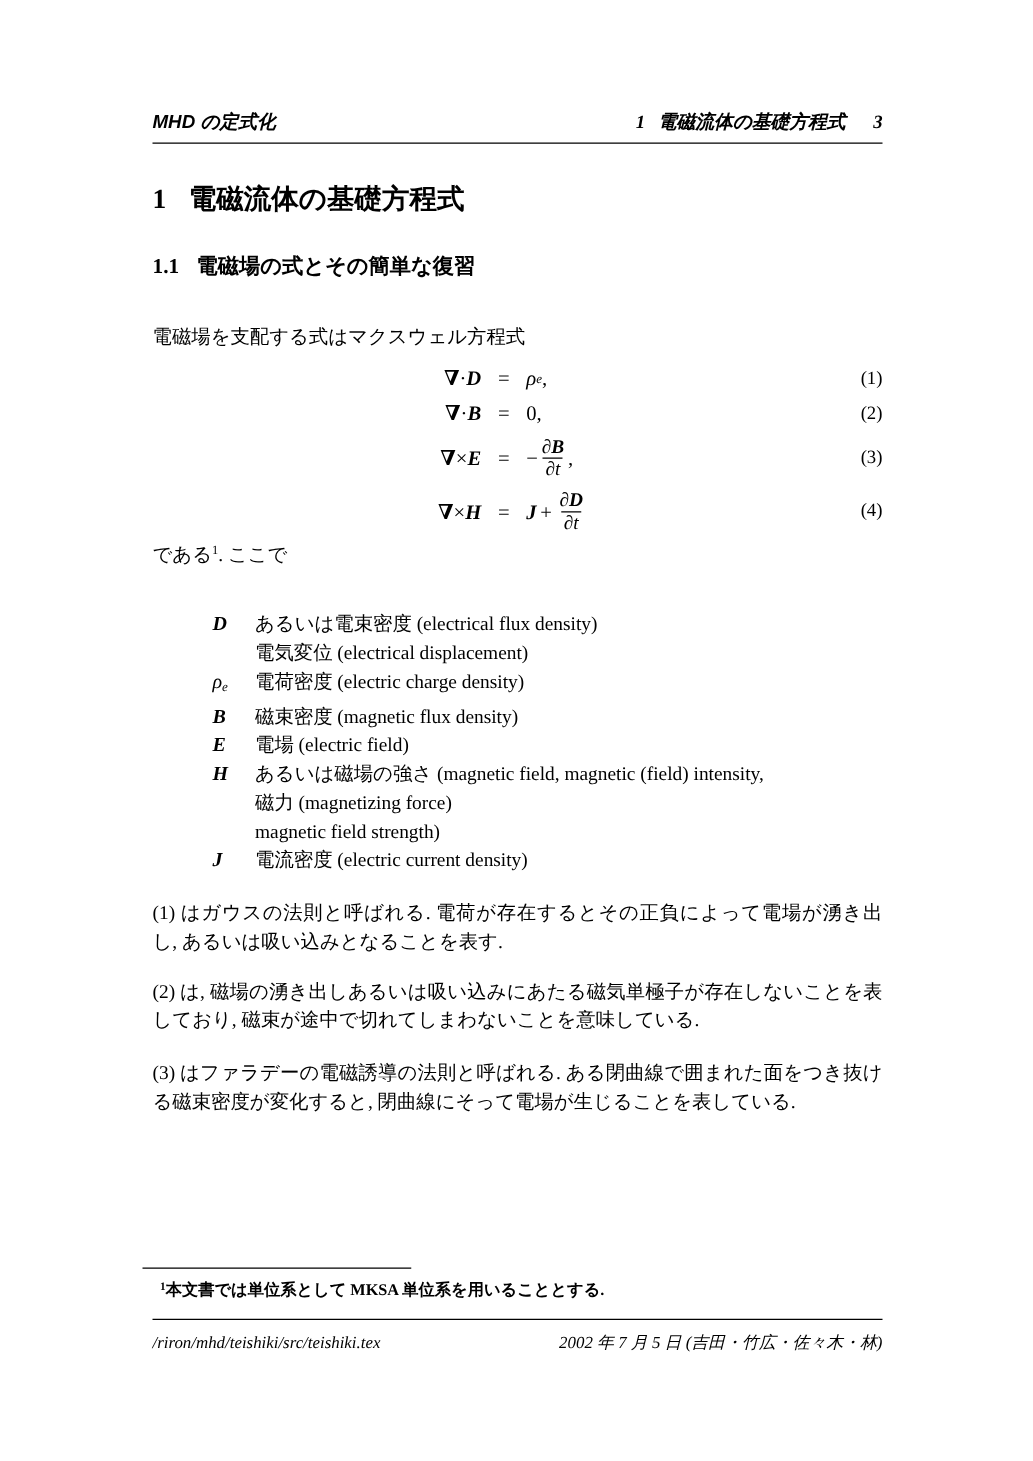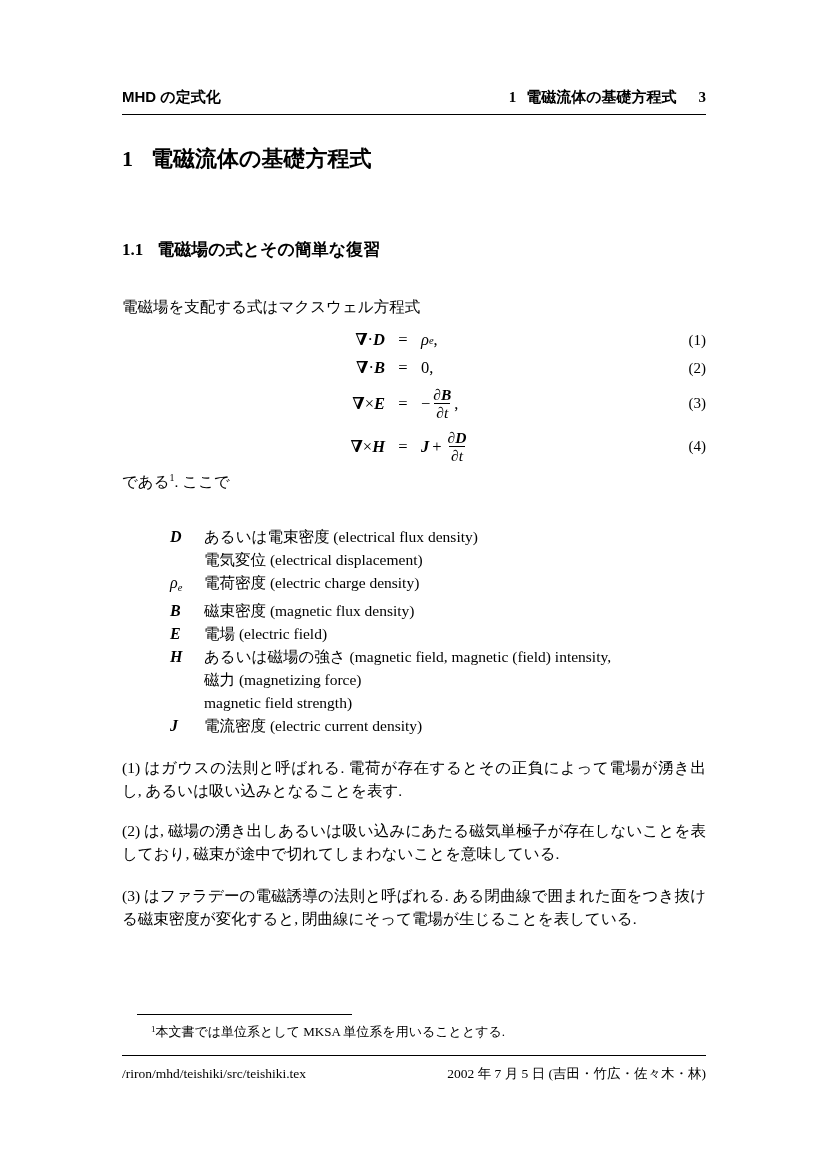--- a/index.html
+++ b/index.html
@@ -11,34 +11,35 @@
   }
   .page { position:absolute; inset:0; background:#ffffff; overflow:hidden; }
   .content { position:absolute; left:122px; top:0; width:584px; padding-top:88px; }
 
   
   .header {
     display:flex; justify-content:space-between; align-items:baseline;
     border-bottom:1.5px solid #000; padding-bottom:7px;
     font-weight:bold; font-size:15px;
     font-family:"Liberation Sans","DejaVu Sans",sans-serif;
+    font-style:italic;
   }
   .header-right { display:flex; align-items:baseline; }
   .hdr-sec-no { margin-right:10px; font-family:"Liberation Serif","DejaVu Serif",serif; }
   .hdr-page { margin-left:22px; font-family:"Liberation Serif","DejaVu Serif",serif; }
 
   
   .section-heading {
     margin-top:30px; font-size:22px; font-weight:bold; line-height:28px;
     font-family:"Liberation Sans","DejaVu Sans",sans-serif;
     display:flex; align-items:baseline;
   }
   .section-heading .sec-no { margin-right:18px; font-family:"Liberation Serif","DejaVu Serif",serif; }
   .subsection-heading {
-    margin-top:66px; font-size:17px; font-weight:bold; line-height:22px;
+    margin-top:29px; font-size:17px; font-weight:bold; line-height:22px;
     font-family:"Liberation Sans","DejaVu Sans",sans-serif;
     display:flex; align-items:flex-start;
   }
   .subsection-heading .sec-no { margin-right:14px; font-family:"Liberation Serif","DejaVu Serif",serif; }
 
   
   .para { font-size:15.5px; line-height:23px; text-align:justify; }
   .intro { margin-top:34px; }
   .p-dearu { margin-top:30px; }
   .p1 { margin-top:19px; }
@@ -70,30 +71,30 @@
   .frac .num { padding:0 2px; }
   .op-sp { padding:0 3px; }
 
   
   .deflist { margin-top:32px; padding-left:48px; font-size:15.5px; line-height:23px; }
   .def-item { display:flex; }
   .def-sym { width:34px; flex:none; font-size:16px; }
   .def-lines { flex:1; }
 
   
-  .footnote { position:absolute; left:137px; top:1014px; width:584px; font-size:13px; }
+  .footnote { position:absolute; left:114px; top:1014px; width:584px; font-size:13px;font-weight:bold; }
   .footnote-rule { width:215px; border-top:1px solid #000; margin-bottom:6px; }
   .footnote-text { padding-left:14px; line-height:17px; }
   .footnote-text sup { font-size:9px; vertical-align:4px; }
 
   
   .footer {
     position:absolute; left:122px; top:1055px; width:584px;
     border-top:1px solid #000; padding-top:9px; font-size:13.5px;
-    display:flex; justify-content:space-between; align-items:baseline;
+    display:flex; justify-content:space-between; align-items:baseline;font-style:italic;
   }
 </style>
 </head>
 <body>
 
 <div class="page">
   <div class="content">
 
     <div class="header">
       <span>MHD の定式化</span>

